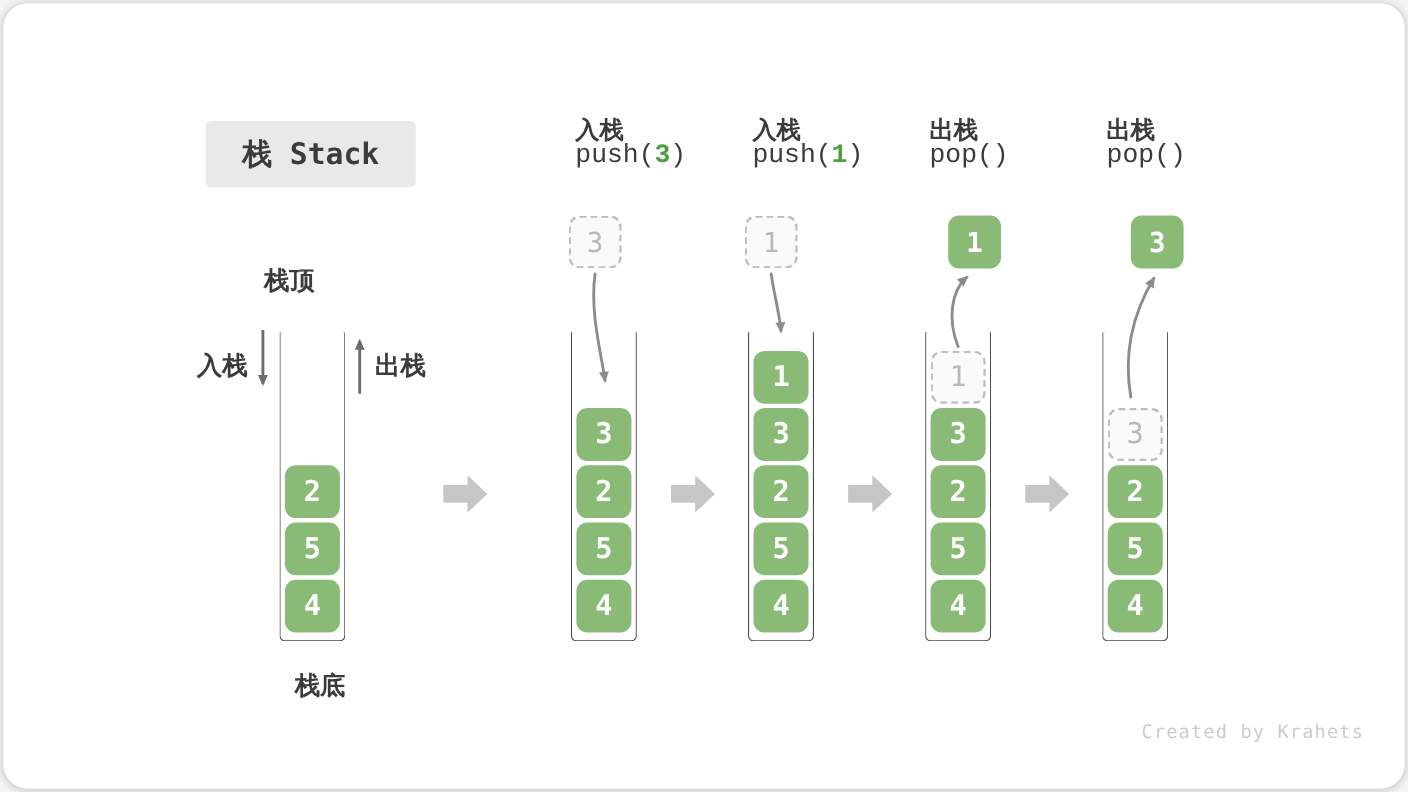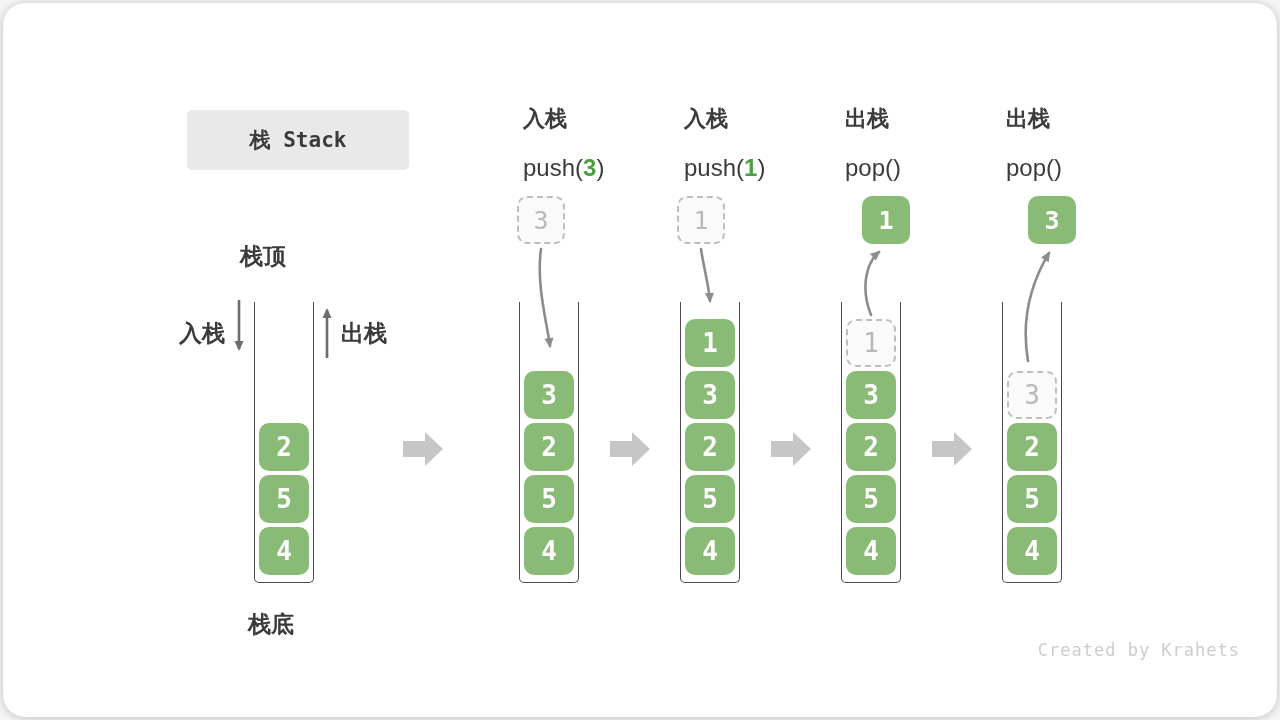--- a/index.html
+++ b/index.html
@@ -7,62 +7,62 @@
     width:1280px;height:720px;position:relative;overflow:hidden;
     background:#f4f4f4;
     font-family:"DejaVu Sans", sans-serif;
   }
   .card{
     position:absolute;inset:3px;background:var(--card,#fff);
     border-radius:22px;
     box-shadow:0 1px 8px rgba(0,0,0,.22);
   }
   .title-box{
-    position:absolute;left:187px;top:110px;width:222px;height:60px;
+    position:absolute;left:187px;top:110px;width:191px;height:60px;
     background:var(--title-bg,#e9e9e9);border-radius:5px;
     display:flex;align-items:center;justify-content:center;
     font-family:"DejaVu Sans Mono", monospace;
-    font-size:21px;font-weight:600;color:var(--ink,#3b3b3b);
+    font-size:27px;font-weight:600;color:var(--ink,#3b3b3b);
   }
   .lbl{position:absolute;font-weight:bold;font-size:23px;color:var(--ink,#3b3b3b);line-height:1.15}
   #lbl-top{left:240px;top:243px;width:94px;}
-  #lbl-bottom{left:224px;top:611px;width:94px;text-align:center}
+  #lbl-bottom{left:244px;top:611px;width:94px;text-align:center}
   #lbl-push{left:128px;top:320px;width:97px;text-align:right}
   #lbl-pop{left:341px;top:320px}
   #arrow-layer{position:absolute;left:0;top:0;pointer-events:none;z-index:5}
   .curve{fill:none;stroke:var(--arrow,#8c8c8c);stroke-width:2.6;stroke-linecap:round}
   .straight{fill:none;stroke:var(--arrow-dark,#6c6c6c);stroke-width:2.6}
   .flow{fill:var(--flow,#c6c6c6)}
   .ah{fill:var(--arrow,#8c8c8c)}
   .ahd{fill:var(--arrow-dark,#6c6c6c)}
   #columns{position:absolute;inset:0;z-index:3}
   .op-header{position:absolute}
   .op-cn{font-size:22px;font-weight:bold;color:var(--ink,#3b3b3b);line-height:1}
-  .op-code{margin-top:26px;font-family:Liberation Sans, sans-serif;font-size:24px;color:var(--ink,#3b3b3b);line-height:1}
+  .op-code{margin-top:0;font-family:Liberation Mono, monospace;font-size:24px;color:var(--ink,#3b3b3b);line-height:1}
   .op-arg{color:var(--code-green,#4e9e44);font-weight:bold}
   .fbox,.blk{
     position:absolute;box-sizing:border-box;border-radius:10px;
     display:flex;align-items:center;justify-content:center;
     font-family:"DejaVu Sans Mono", monospace;
   }
   .fbox{width:48px;height:48px;font-size:25px}
   .blk{width:50px;height:48px;font-size:26px}
   .solid{background:var(--green,#8abb76);color:#ffffff;font-weight:bold}
   .dashed{
     background:var(--dash-fill,#fafafa);
     border:2px dashed var(--dash-border,#bdbdbd);
     color:var(--dash-text,#b9b9b9);
   }
   .stack-container{
     position:absolute;box-sizing:border-box;
     border:1.6px solid var(--cont,#4a4a4a);border-top:none;
     border-radius:0 0 5px 5px;
   }
   .watermark{
-    position:absolute;right:40px;top:640px;
+    position:absolute;right:40px;top:656px;
     font-family:"DejaVu Sans Mono", monospace;
     font-size:17px;letter-spacing:1px;color:var(--wm,#cccccc);
   }
 </style>
 </head>
 <body>
 
 <div class="card"></div>
 
 <div class="title-box">

